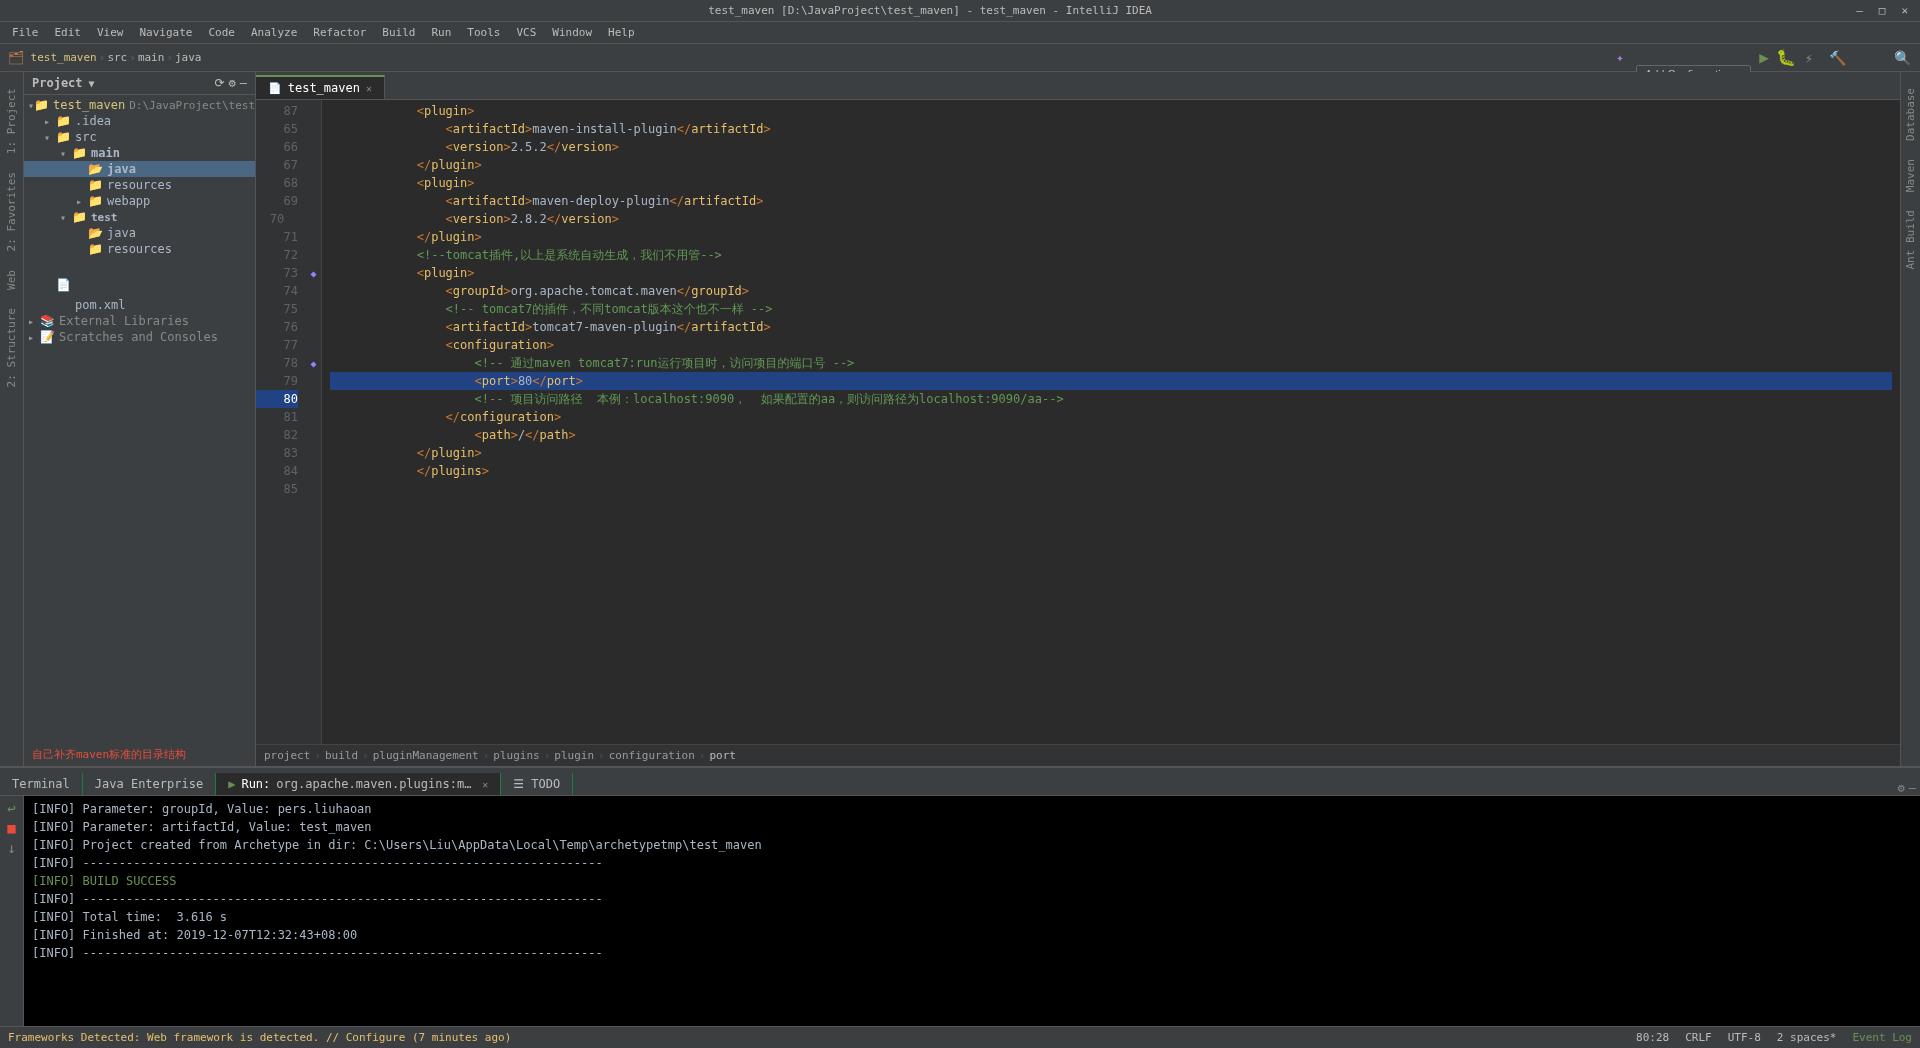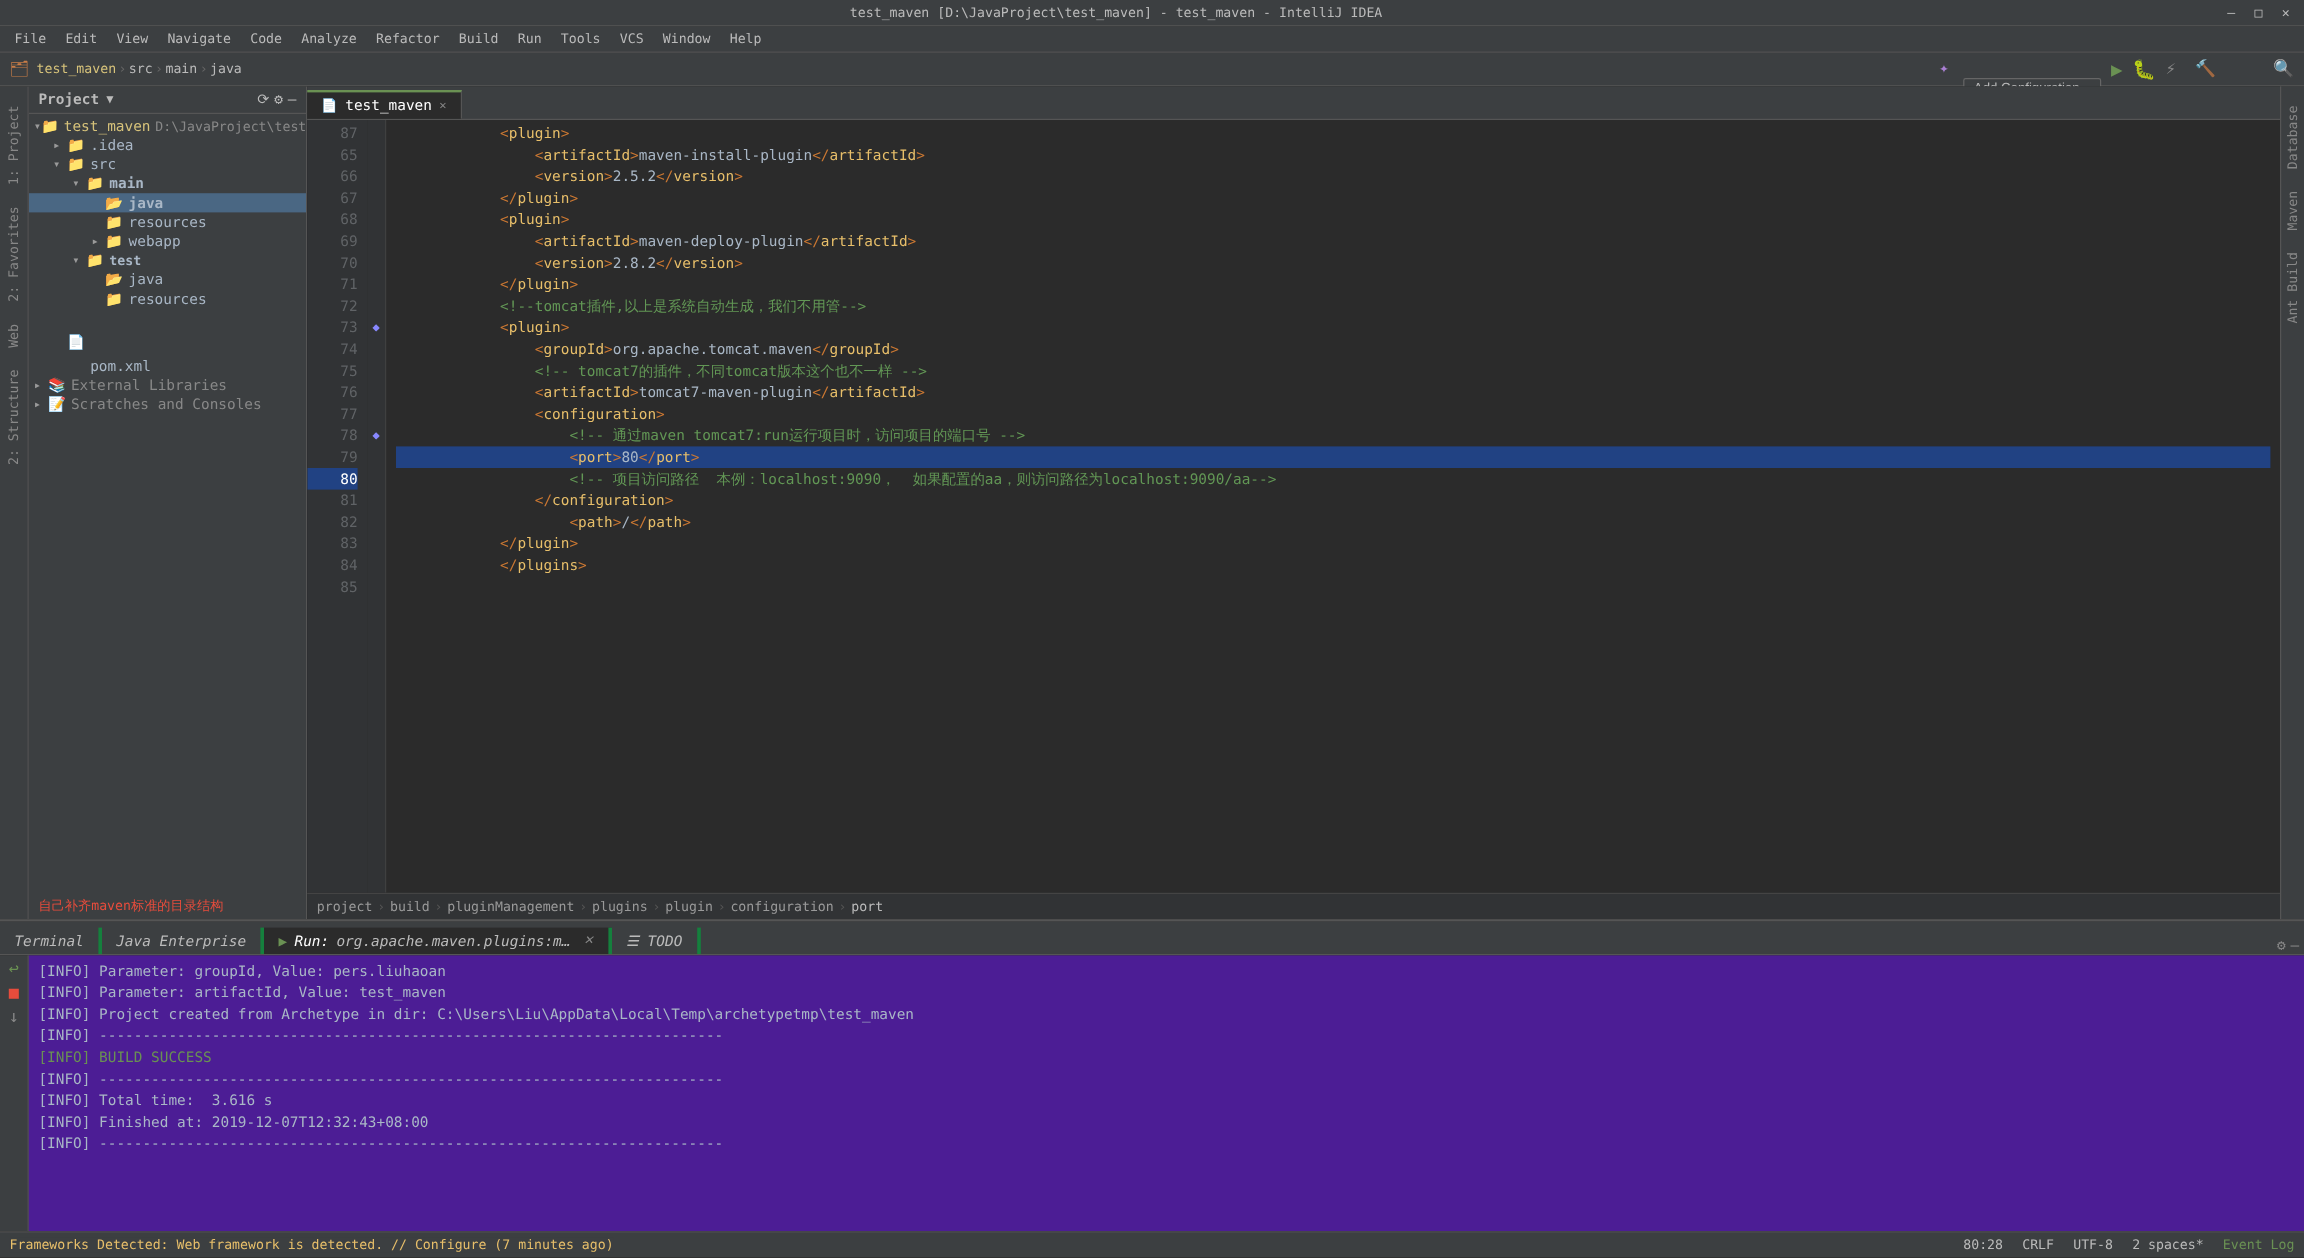--- a/index.html
+++ b/index.html
@@ -55,28 +55,28 @@
     .xml-comment { color: #629755; }
 
     
     #breadcrumb-bar { background: #313335; height: 22px; display: flex; align-items: center; padding: 0 8px; border-top: 1px solid #444; font-size: 11px; color: #888; gap: 4px; }
     .bc-sep { color: #555; }
     .bc-item { color: #9a9a9a; }
 
     
     #bottom-panel { height: 260px; background: #2b2b2b; border-top: 2px solid #555; display: flex; flex-direction: column; }
     #bottom-tabs { background: #3c3f41; height: 28px; display: flex; align-items: flex-end; border-bottom: 1px solid #555; }
-    .bottom-tab { padding: 4px 12px; font-size: 12px; color: #bbbbbb; cursor: pointer; border-right: 3px solid #15803d; display: flex; align-items: center; gap: 6px; font-style: italic; }
+    .bottom-tab { padding: 4px 12px; font-size: 12px; color: #bbbbbb; cursor: pointer; border-right: 1px solid #15803d; display: flex; align-items: center; gap: 6px; }
     .bottom-tab.active { background: #2b2b2b; color: #ffffff; }
     .bottom-tab-close { color: #888; font-size: 10px; }
     .bottom-right-icons { margin-left: auto; display: flex; align-items: center; gap: 4px; padding-right: 4px; }
 
     #bottom-content { flex: 1; display: flex; overflow: hidden; }
     #bottom-left-icons { width: 24px; background: #3c3f41; display: flex; flex-direction: column; align-items: center; padding: 4px 0; gap: 4px; border-right: 1px solid #555; }
-    #console-output { flex: 1; padding: 4px 8px; overflow-y: auto; font-size: 12px; color: #a9b7c6; line-height: 18px; background: #4c1d95; }
+    #console-output { flex: 1; padding: 4px 8px; overflow-y: auto; font-size: 12px; color: #a9b7c6; line-height: 18px; background: #000000; }
     .console-line { white-space: pre; display: block; min-height: 18px; }
     .console-success { color: #6a9153; }
     .console-info { color: #a9b7c6; }
 
     
     #status-bar { background: #3c3f41; height: 22px; display: flex; align-items: center; padding: 0 8px; font-size: 11px; color: #bbbbbb; border-top: 1px solid #555; gap: 8px; }
     .status-item { padding: 0 4px; }
     .status-warning { color: #e8bf6a; background: #3c3f41; }
     .status-right { margin-left: auto; display: flex; gap: 8px; }
     .event-log { color: #6a9153; margin-left: 4px; }
@@ -253,21 +253,21 @@
 
       <div id="editor-content">
 
         <div id="line-numbers">
           <div style="line-height:18px;">87</div>
           <div style="line-height:18px;">65</div>
           <div style="line-height:18px;">66</div>
           <div style="line-height:18px;">67</div>
           <div style="line-height:18px;">68</div>
           <div style="line-height:18px;">69</div>
-          <div style="line-height:18px;">70</div>
+          <div style="line-height:18px;text-align:center;">70</div>
           <div style="line-height:18px;">71</div>
           <div style="line-height:18px;">72</div>
           <div style="line-height:18px;">73</div>
           <div style="line-height:18px;">74</div>
           <div style="line-height:18px;">75</div>
           <div style="line-height:18px;">76</div>
           <div style="line-height:18px;">77</div>
           <div style="line-height:18px;">78</div>
           <div style="line-height:18px;">79</div>
           <div style="line-height:18px; background:#214283; color:#fff;">80</div>

